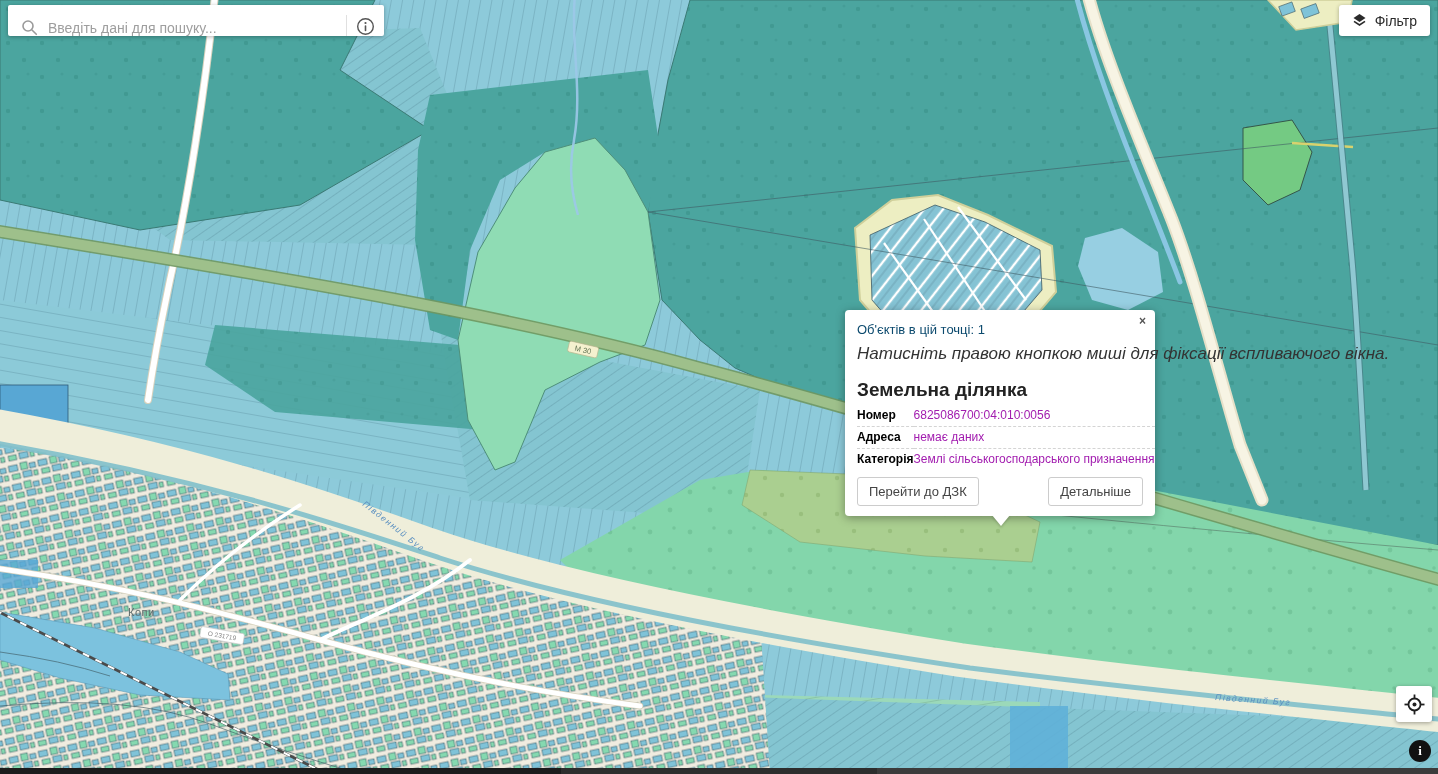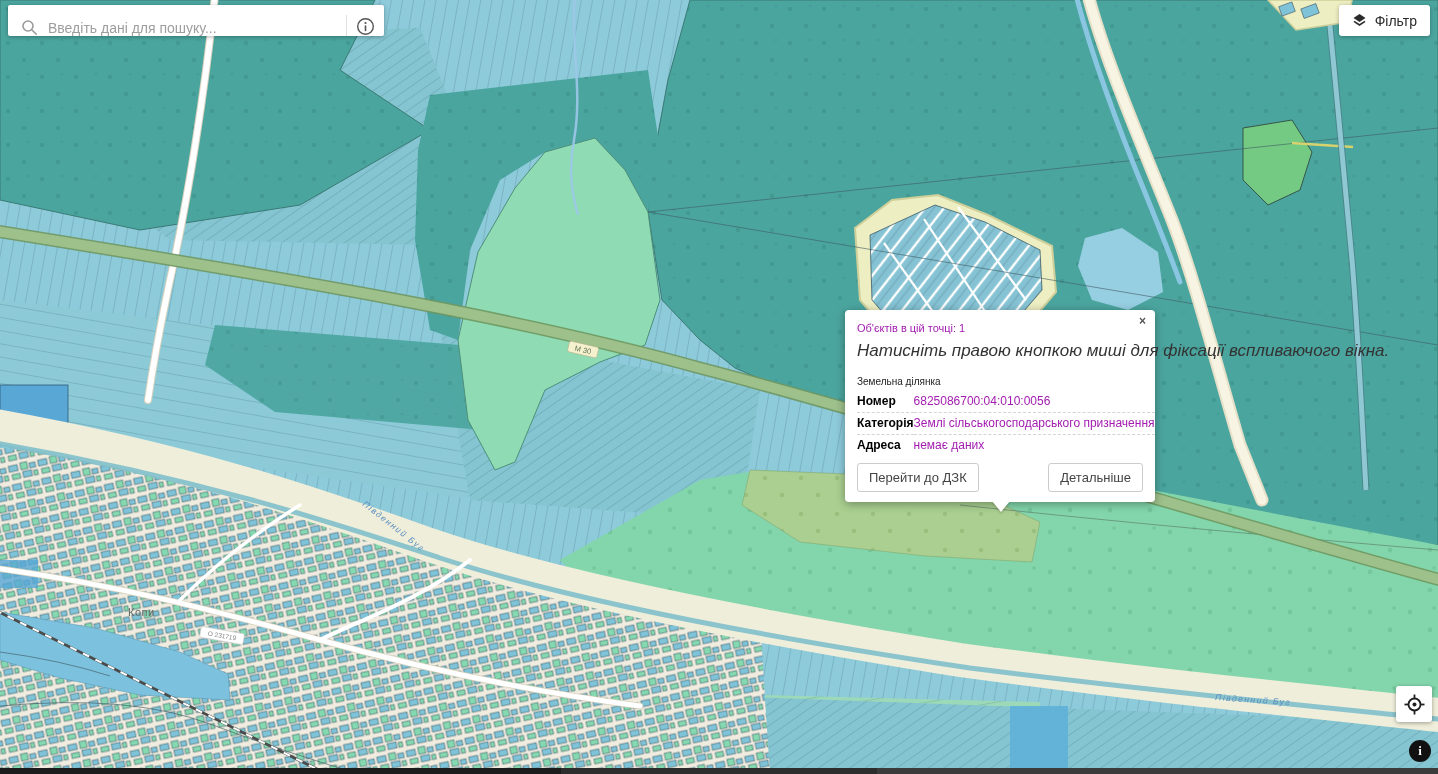--- a/index.html
+++ b/index.html
@@ -33,23 +33,23 @@
   
   .popup {
     position:absolute; left:845px; top:310px; width:310px;
     background:#fff; border-radius:4px; box-shadow:0 2px 10px rgba(0,0,0,.35);
     padding:8px 12px 10px 12px; z-index:15; color:#222;
   }
   .popup .close {
     position:absolute; right:9px; top:5px; font-size:12px; color:#555;
     cursor:pointer; line-height:12px; font-weight:700;
   }
-  .popup .title { font-size:11px; color:#a21caf; margin-top:4px; }
+  .popup .title { font-size:13px; color:#0c4a6e; margin-top:4px; }
   .popup .hint { font-size:17px; font-style:italic; color:#333; margin-top:7px; white-space:nowrap; }
-  .popup .section { font-size:10px; font-weight:400; margin-top:15px; }
+  .popup .section { font-size:19px; font-weight:700; margin-top:15px; }
   .popup table.rows { width:100%; border-collapse:collapse; margin-top:4px; }
   .popup table.rows td { font-size:12px; padding:3px 0 4px 0; vertical-align:top; }
   .popup table.rows tr { border-bottom:1px dashed #d4d4d4; }
   .popup table.rows tr:last-child { border-bottom:none; }
   .popup td.lbl { font-weight:700; width:64px; color:#000000; }
   .popup td.val { color:#a21caf; font-size:11.5px; white-space:nowrap; }
   .popup .btn-row { display:flex; justify-content:space-between; margin-top:7px; }
   .popup button {
     font-family:"Liberation Sans", sans-serif; font-size:13px; color:#444;
     background:#fff; border:1px solid #ccc; border-radius:3px; padding:6px 11px; cursor:pointer;
@@ -260,26 +260,26 @@
     <div class="title">Об'єктів в цій точці: 1</div>
     <div class="hint">Натисніть правою кнопкою миші для фіксації вспливаючого вікна.</div>
     <div class="section">Земельна ділянка</div>
     <table class="rows">
       <tbody>
         <tr>
           <td class="lbl">Номер</td>
           <td class="val">6825086700:04:010:0056</td>
         </tr>
         <tr>
+          <td class="lbl">Адреса</td>
+          <td class="val">немає даних</td>
+        </tr>
+        <tr>
           <td class="lbl">Категорія</td>
           <td class="val">Землі сільськогосподарського призначення</td>
-        </tr>
-        <tr>
-          <td class="lbl">Адреса</td>
-          <td class="val">немає даних</td>
         </tr>
       </tbody>
     </table>
     <div class="btn-row">
       <button>Перейти до ДЗК</button>
       <button>Детальніше</button>
     </div>
     <div class="tail"></div>
   </div>
 

